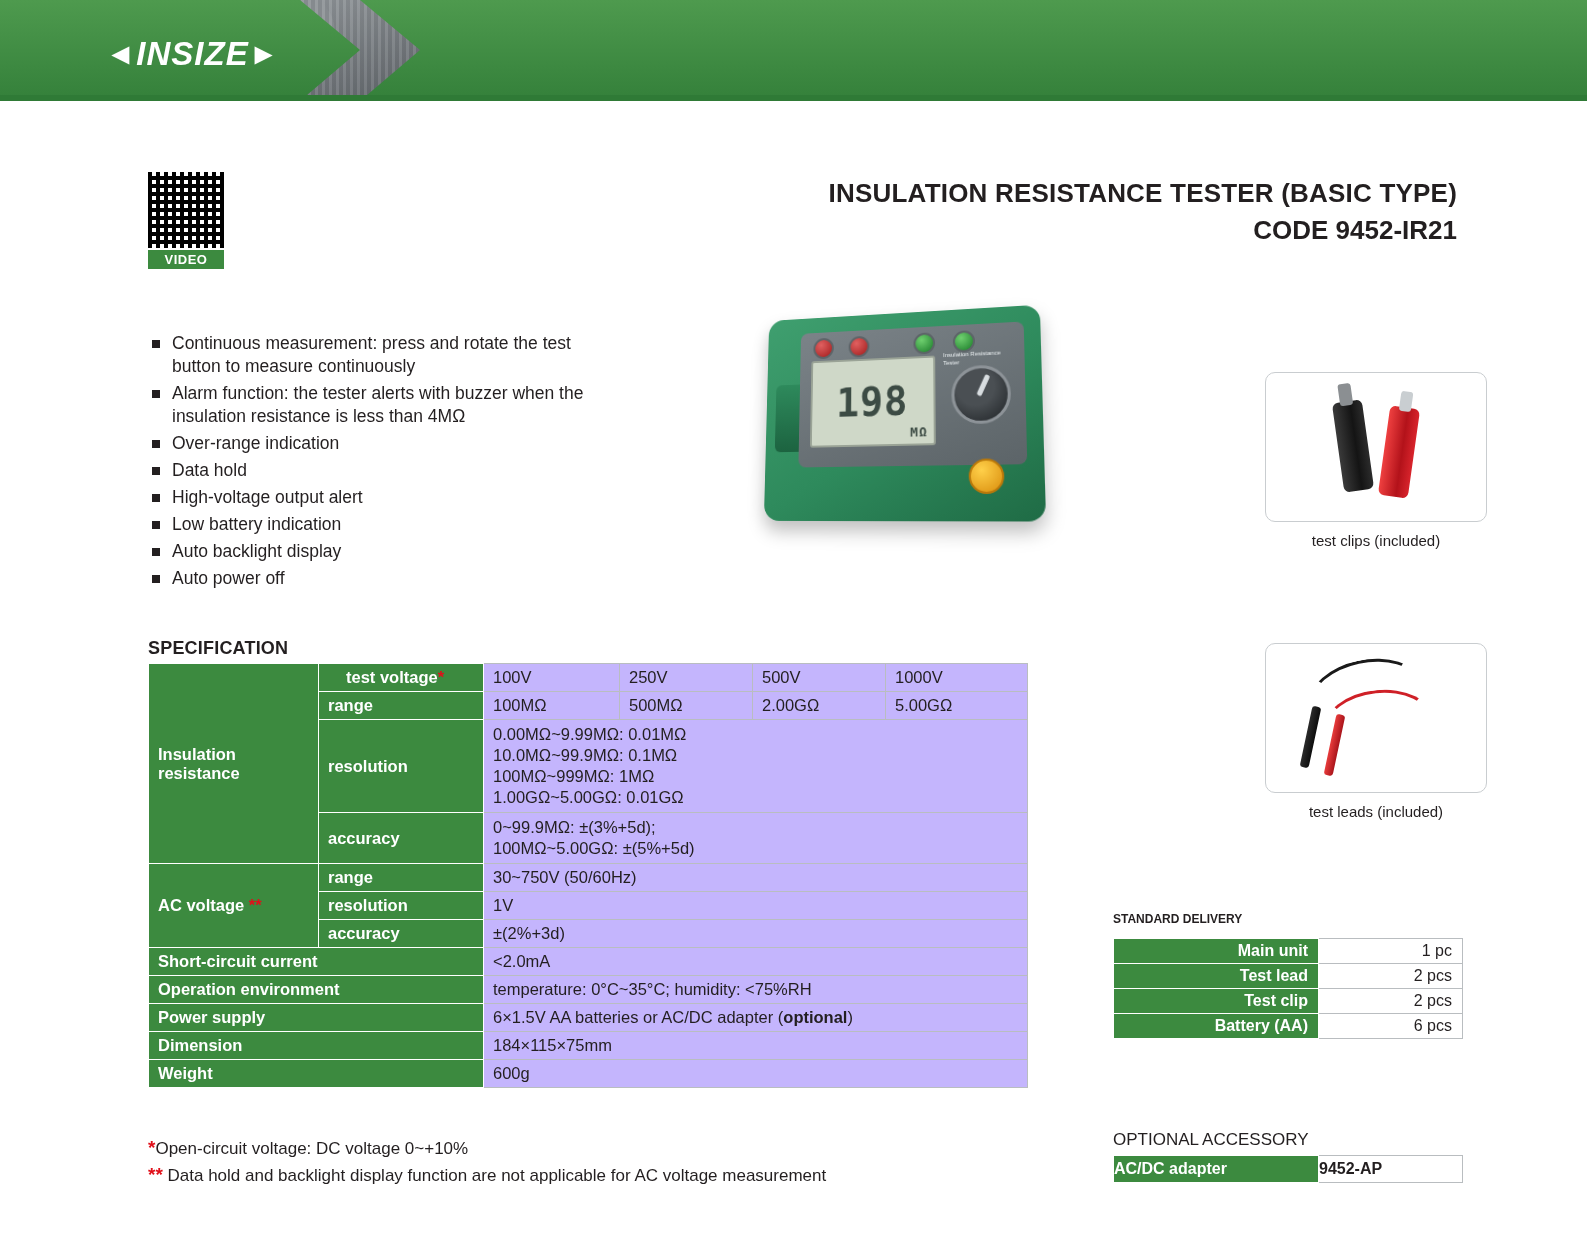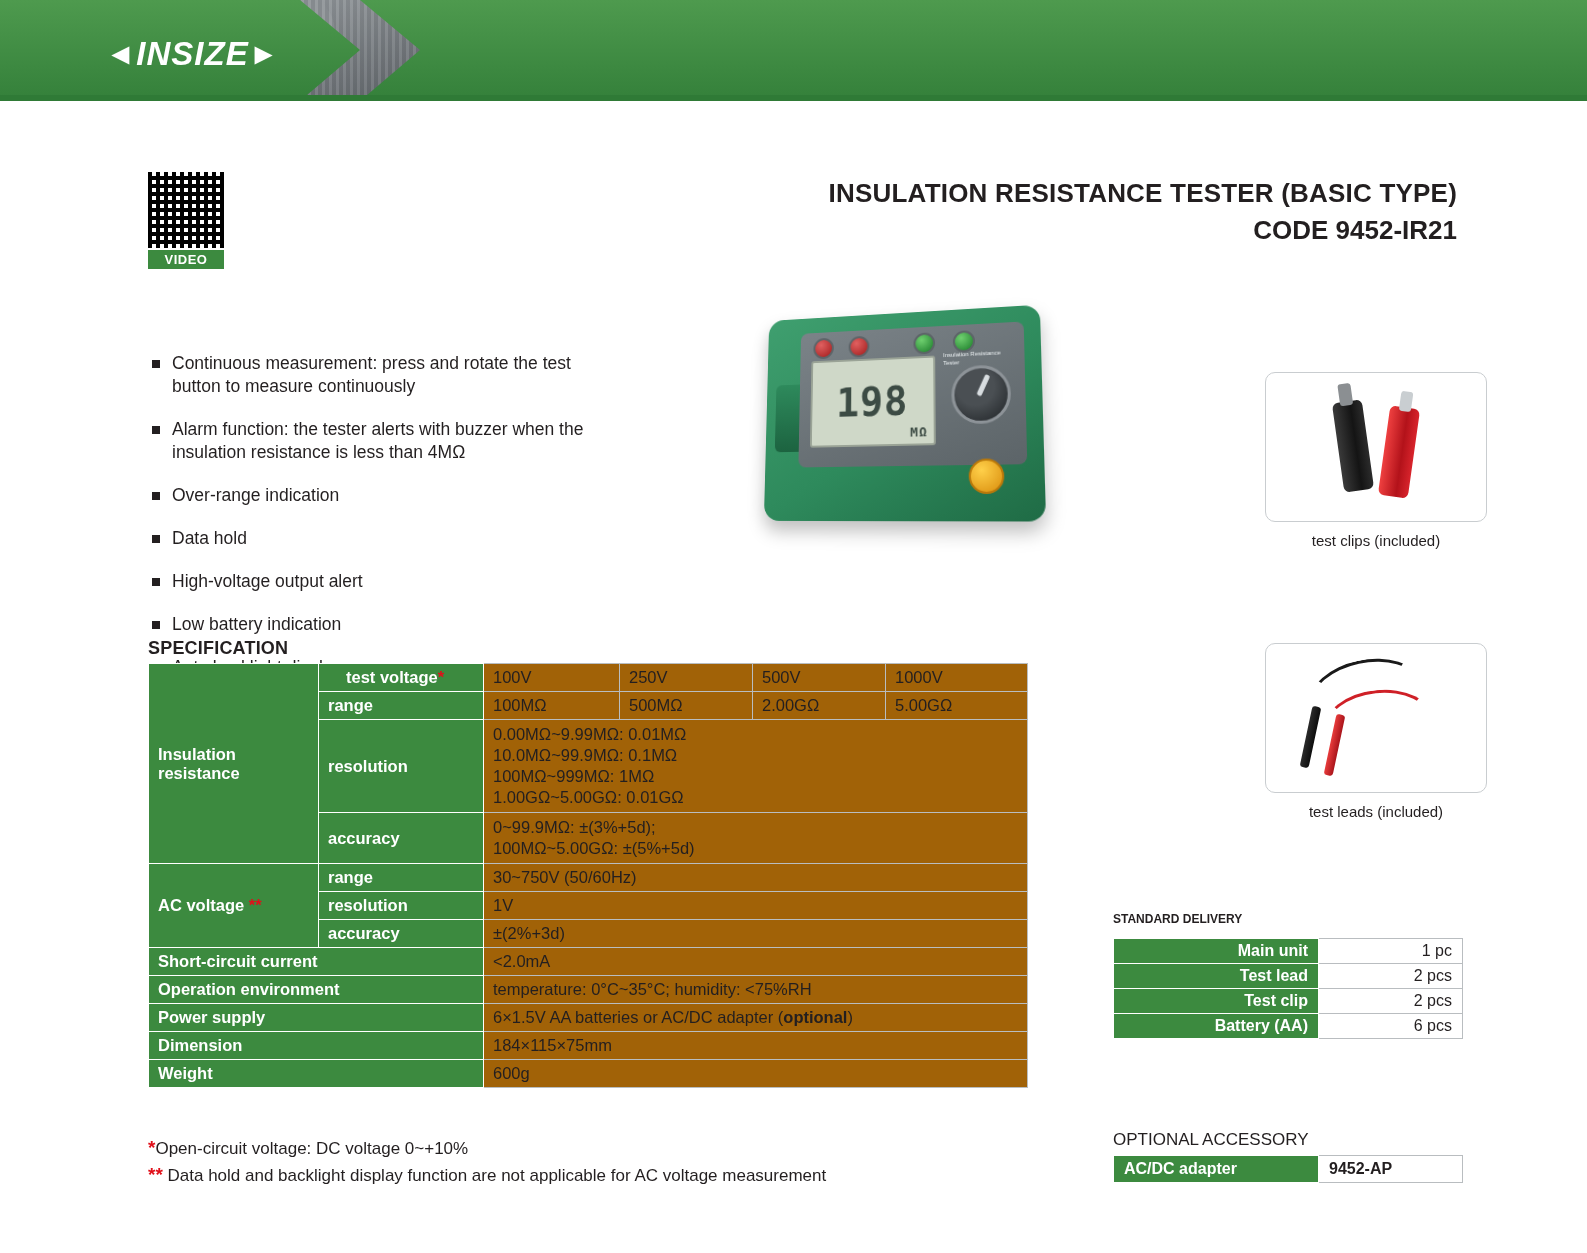--- a/index.html
+++ b/index.html
@@ -92,21 +92,20 @@
 
   
   .features { position: absolute; left: 150px; top: 332px; width: 470px; }
   .features li {
     position: relative;
     list-style: none;
     font-size: 17.5px;
     line-height: 23px;
     margin-bottom: 4px;
     padding-left: 22px;
-    margin-top: 20px;
   }
   .features ul { margin: 0; padding: 0; }
   .features li::before {
     content: "";
     position: absolute; left: 2px; top: 8px;
     width: 8px; height: 8px; background: #231f20;
   }
 
   
   .product-img {
@@ -213,21 +212,21 @@
   table.spec td {
     border: 1px solid #ffffff;
     padding: 4px 9px;
     vertical-align: middle;
   }
   table.spec td.lbl {
     background: #3c8a3f; color: #ffffff; font-weight: bold;
     white-space: pre-line;
   }
   table.spec td.val {
-    background: #a16207; color: #231f20;
+    background: #c4b5fd; color: #231f20;
     border: 1px solid #b9bdc0;
   }
   .star { color: #e0101a; font-weight: bold; }
   .valtext { white-space: pre-line; line-height: 21px; }
 
   .notes { position: absolute; left: 148px; top: 1135px; font-size: 17px; line-height: 26px; }
   .notes .star { font-size: 19px; }
 
   
   .sd-title { position: absolute; left: 1113px; top: 912px; font-size: 12px; font-weight: bold; }
@@ -237,21 +236,21 @@
   }
   table.sd td { border: 1px solid #ffffff; padding: 3px 10px; text-align: right; }
   table.sd td.k { background: #3c8a3f; color: #fff; font-weight: bold; width: 205px; }
   table.sd td.v { background: #ffffff; color: #231f20; border: 1px solid #b9bdc0; }
 
   .oa-title { position: absolute; left: 1113px; top: 1130px; font-size: 17px; font-weight: normal; }
   table.oa {
     position: absolute; left: 1113px; top: 1155px; width: 350px;
     border-collapse: collapse; font-size: 16px;
   }
-  table.oa td { border: 1px solid #ffffff; padding: 4px 10px; }
+  table.oa td { border: 1px solid #ffffff; padding: 4px 0; }
   table.oa td.k { background: #3c8a3f; color: #fff; font-weight: bold; width: 205px; }
   table.oa td.v { background: #ffffff; color: #231f20; font-weight: bold; border: 1px solid #b9bdc0; }
 </style>
 </head>
 <body>
 
 <div class="header">
   <div class="header-photo"></div>
   <div class="header-band"></div>
   <div class="header-green-right"></div>

